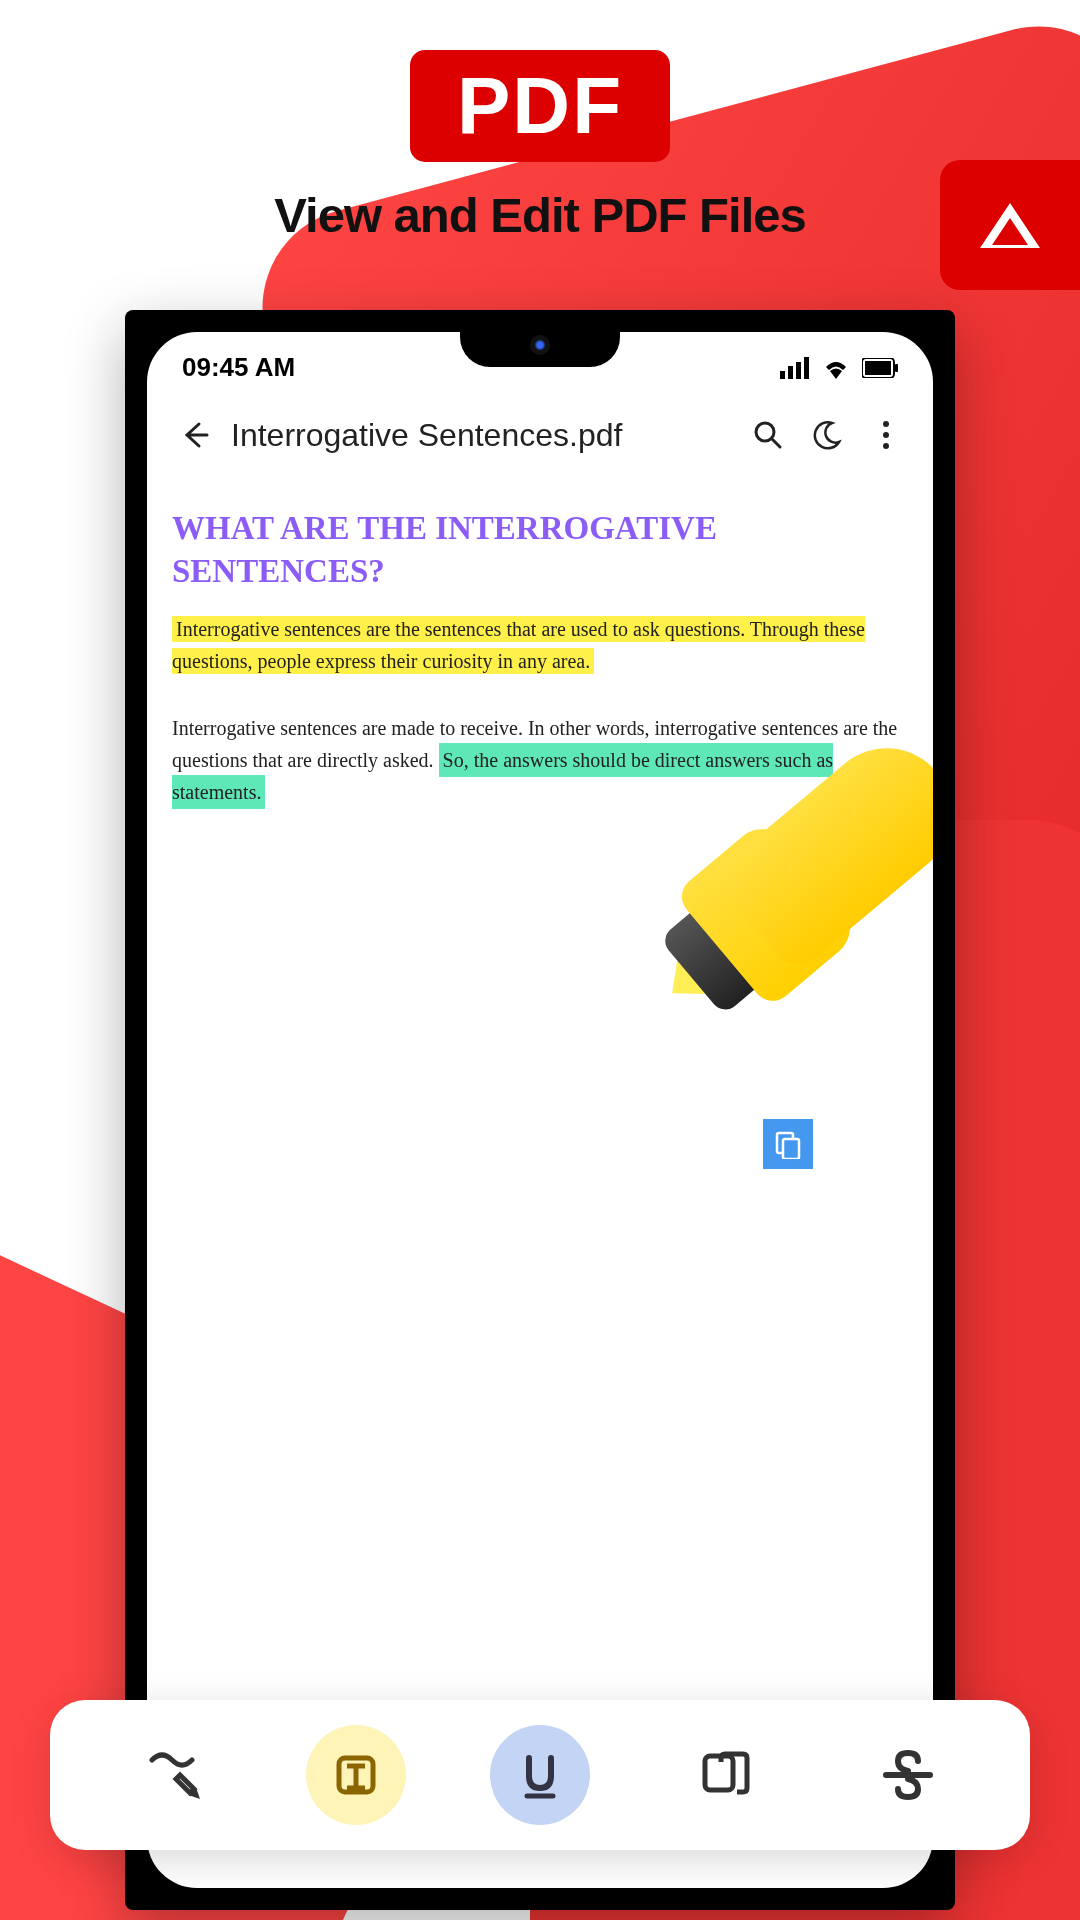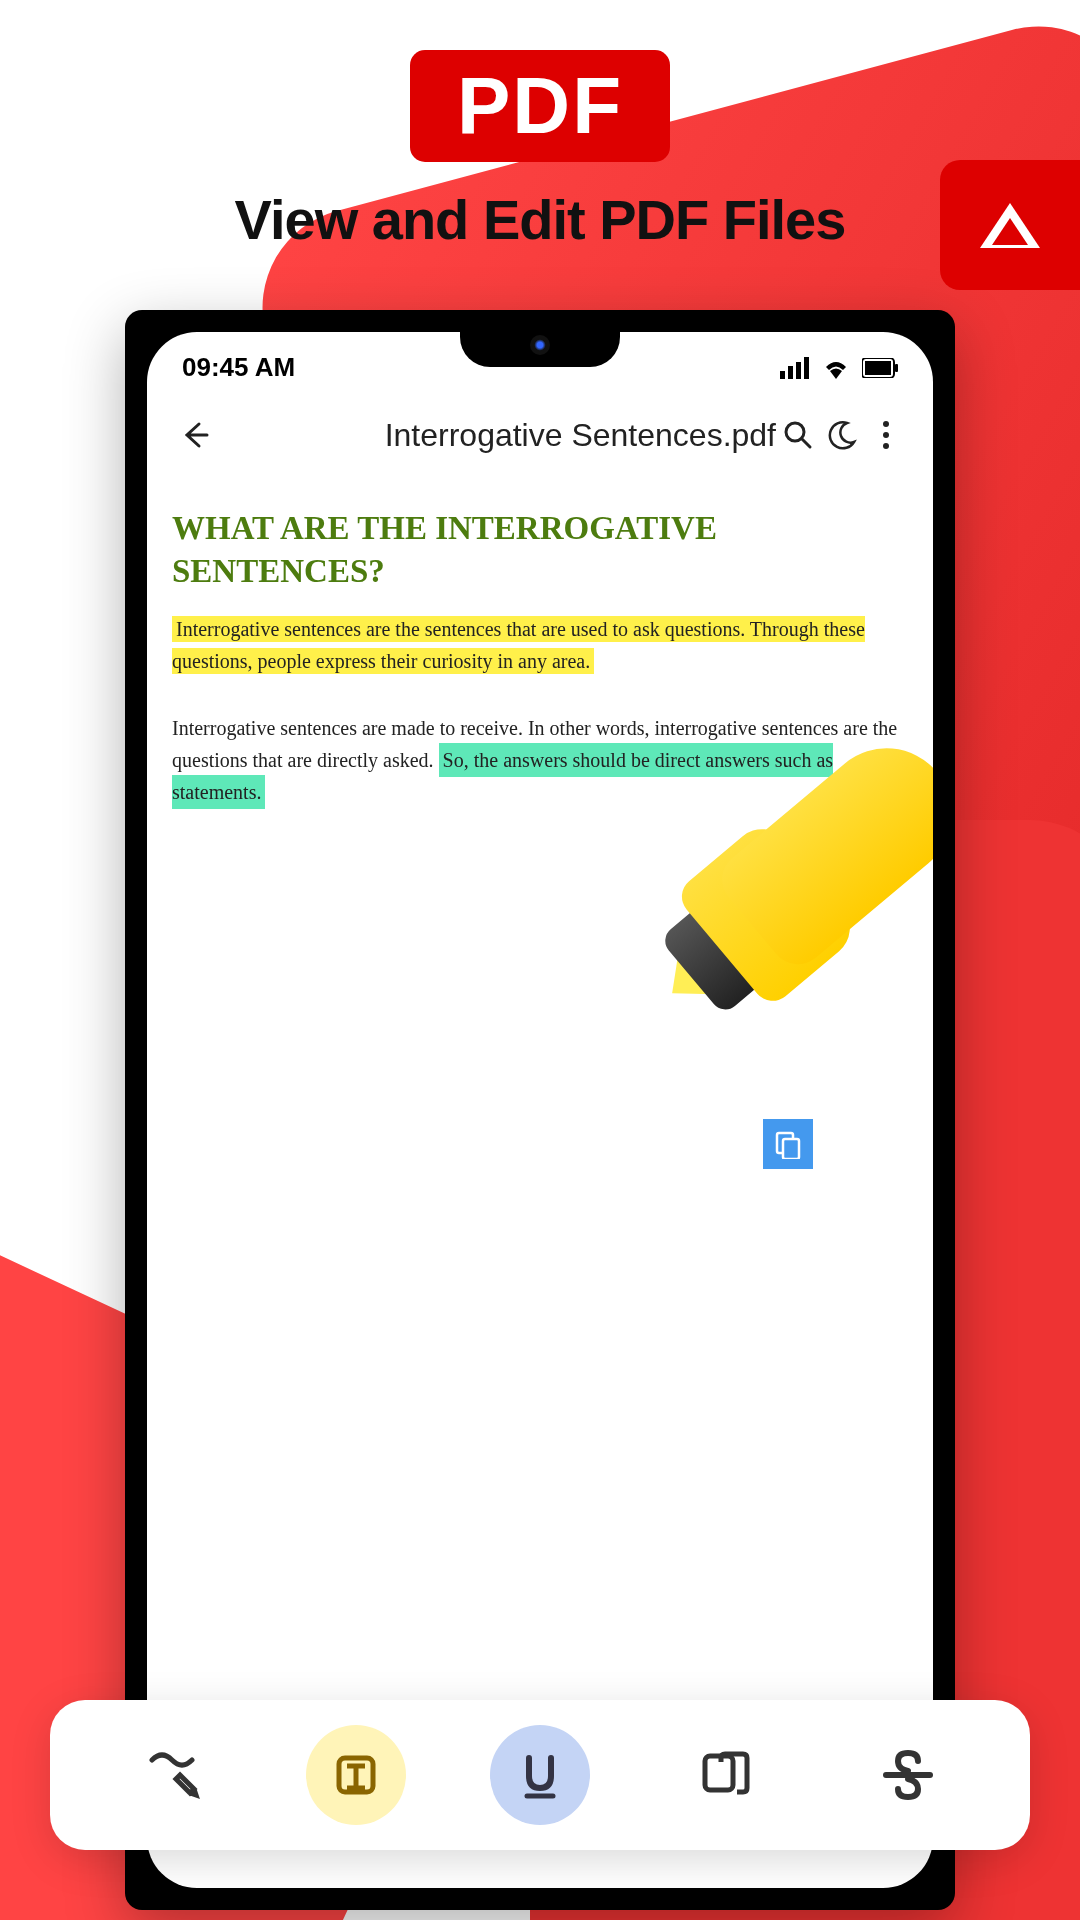--- a/index.html
+++ b/index.html
@@ -57,21 +57,21 @@
       display: inline-block;
       background: #dd0000;
       color: white;
       font-size: 80px;
       font-weight: 900;
       padding: 10px 47px;
       border-radius: 15px;
       letter-spacing: 2px;
     }
     .tagline {
-      font-size: 56px;
+      font-size: 49px;
       font-weight: 700;
       color: #111;
       margin-top: 25px;
       letter-spacing: -1px;
     }
     
     
     .corner-badge {
       position: absolute;
       top: 160px;
@@ -107,21 +107,21 @@
     
     
     .phone {
       position: absolute;
       top: 310px;
       left: 50%;
       transform: translateX(-50%);
       width: 830px;
       height: 1600px;
       background: #000;
-      border-radius: 17px;
+      border-radius: 8px;
       padding: 22px;
       z-index: 5;
       box-shadow: 0 20px 60px rgba(0,0,0,0.3);
     }
     .phone-inner {
       width: 100%;
       height: 100%;
       background: #fff;
       border-radius: 50px;
       position: relative;
@@ -163,21 +163,21 @@
       display: flex;
       gap: 12px;
       align-items: center;
     }
     
     
     .app-bar {
       display: flex;
       align-items: center;
       padding: 20px 25px;
-      text-align: right;
+      gap: 15px;
     }
     .app-title {
       font-size: 32px;
       font-weight: 500;
       color: #222;
       flex: 1;
     }
     .icon-btn {
       width: 44px;
       height: 44px;
@@ -187,21 +187,21 @@
     }
     
     
     .document {
       padding: 30px 25px;
       position: relative;
     }
     .doc-heading {
       font-size: 33px;
       font-weight: 900;
-      color: #4d7c0f;
+      color: #8b5cf6;
       margin-bottom: 20px;
       font-family: Georgia, serif;
       line-height: 1.3;
     }
     .doc-text {
       font-size: 20px;
       color: #222;
       line-height: 1.6;
       margin-bottom: 35px;
       font-family: Georgia, serif;

